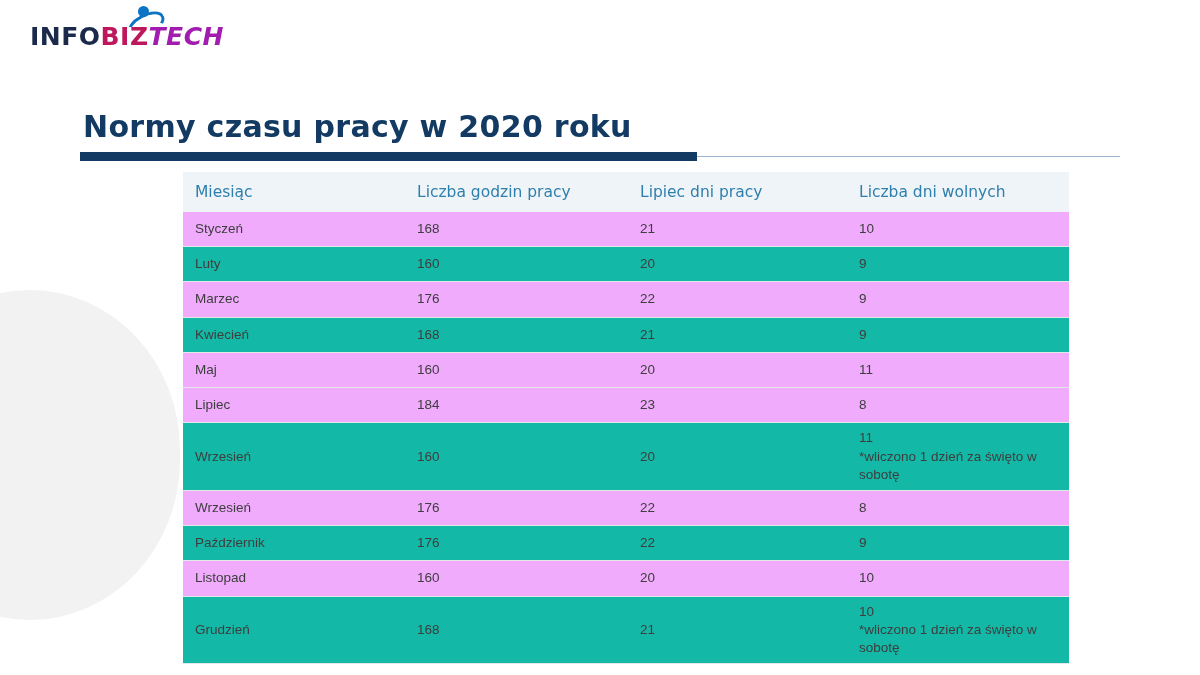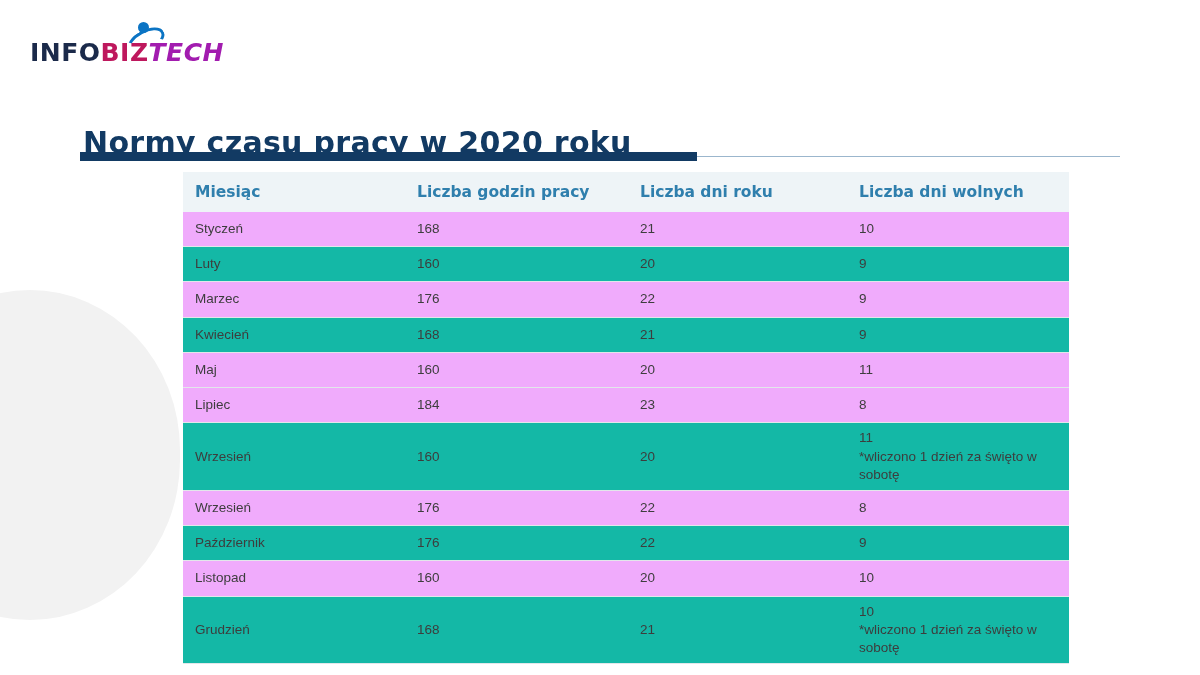--- a/index.html
+++ b/index.html
@@ -24,21 +24,21 @@
     height: 330px;
     background: #f2f2f2;
     border-radius: 150px 150px 150px 150px / 160px 160px 160px 160px;
     z-index: 0;
   }
 
   
   .logo {
     position: absolute;
     left: 30px;
-    top: 40px;
+    top: 24px;
     z-index: 5;
     display: flex;
     align-items: center;
     letter-spacing: 0.5px;
   }
   .logo-text {
     font-family: "DejaVu Sans", sans-serif;
     font-weight: bold;
     font-size: 25px;
     letter-spacing: 0.5px;
@@ -75,21 +75,21 @@
     width: 11px;
     height: 11px;
     border-radius: 50%;
     background: #0b74c4;
   }
 
   
   .title {
     position: absolute;
     left: 83px;
-    top: 105px;
+    top: 89px;
     font-family: "DejaVu Sans", sans-serif;
     font-size: 30px;
     font-weight: bold;
     color: #123a63;
     letter-spacing: 0.3px;
     z-index: 3;
   }
   .title-rule-thick {
     position: absolute;
     left: 80px;
@@ -127,21 +127,21 @@
   table.norms col.c1 { width: 222px; }
   table.norms col.c2 { width: 223px; }
   table.norms col.c3 { width: 219px; }
   table.norms col.c4 { width: 222px; }
 
   table.norms thead th {
     background: #eef4f7;
     color: #2f7fad;
     font-family: "DejaVu Sans", sans-serif;
     font-size: 15.5px;
-    font-weight: bold;
+    font-weight: normal;
     text-align: left;
     padding: 11px 10px 11px 12px;
     border: none;
     white-space: nowrap;
   }
   table.norms tbody td {
     padding: 8px 10px 8px 12px;
     border-bottom: 1px solid #e2e7ea;
     vertical-align: middle;
     line-height: 1.35;
@@ -183,21 +183,21 @@
     <colgroup>
       <col class="c1">
         <col class="c2">
         <col class="c3">
         <col class="c4">
     </colgroup>
     <thead>
       <tr>
         <th>Miesiąc</th>
         <th>Liczba godzin pracy</th>
-        <th>Liczba dni roku</th>
+        <th>Lipiec dni pracy</th>
         <th>Liczba dni wolnych</th>
       </tr>
     </thead>
     <tbody>
       <tr>
         <td>Styczeń</td>
         <td>168</td>
         <td>21</td>
         <td>10</td>
       </tr>

